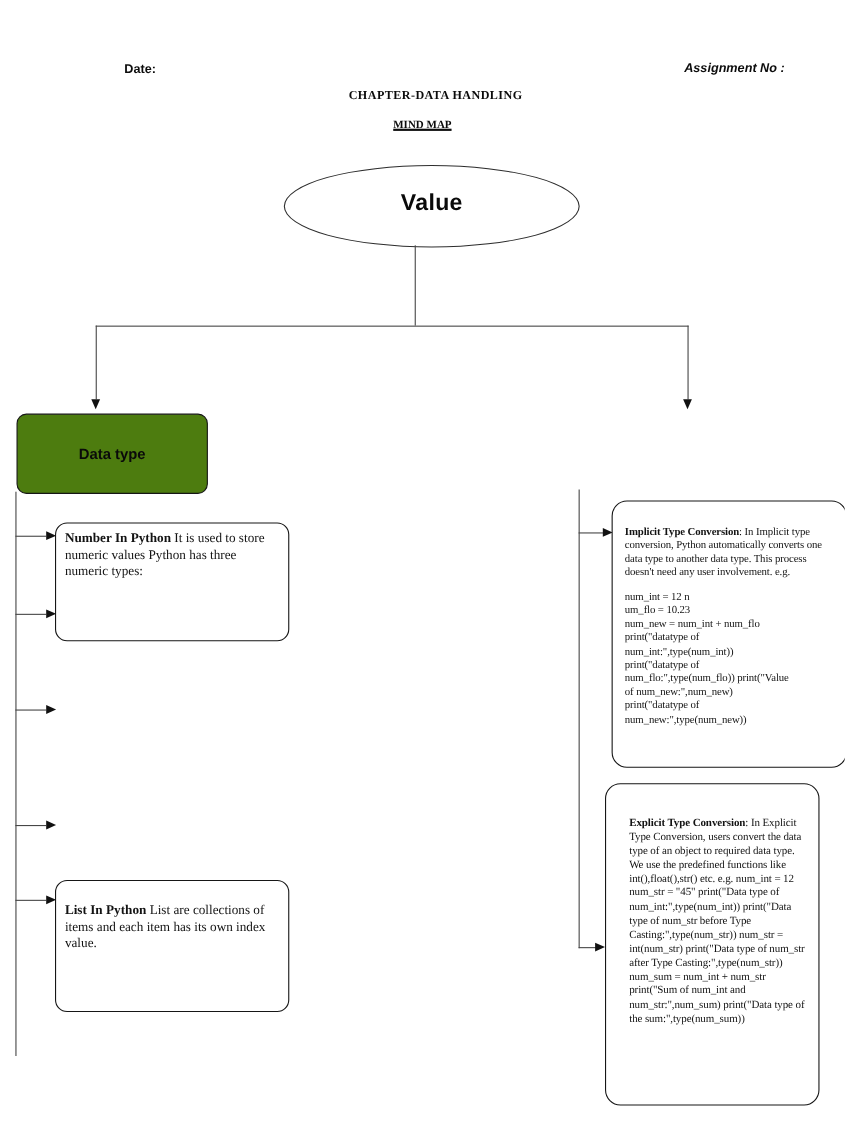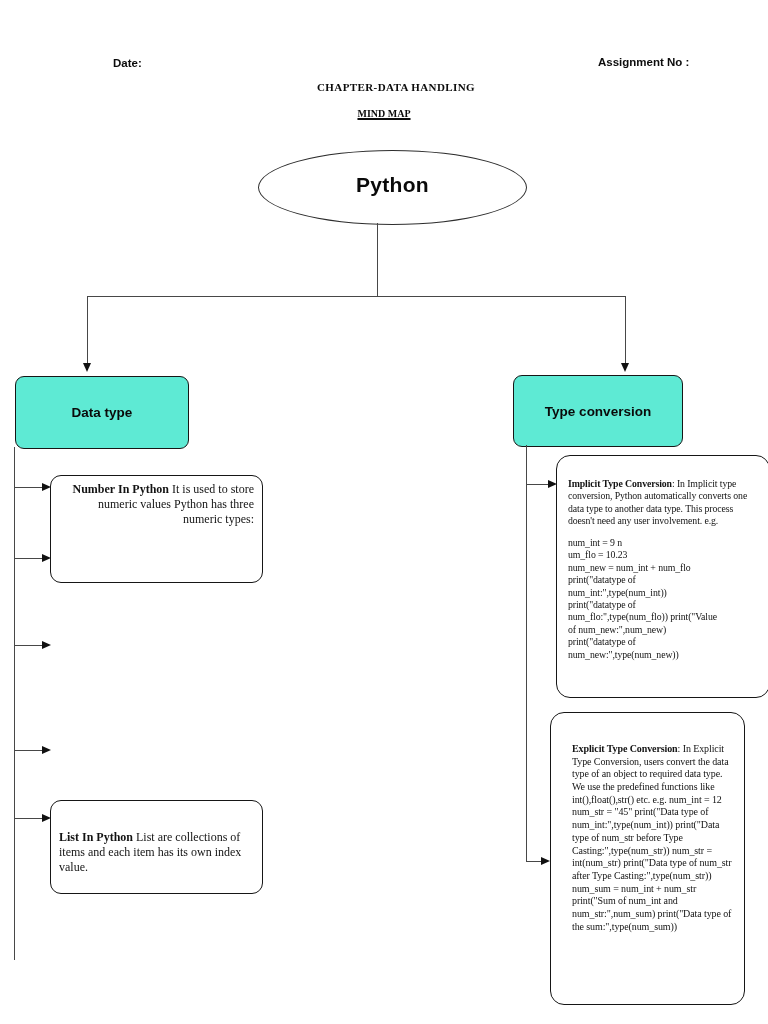--- a/index.html
+++ b/index.html
@@ -17,93 +17,90 @@
   .ellipse span { font-family:"Liberation Sans", sans-serif; font-weight:bold;
     font-size:21px; color:#0a0a0a; letter-spacing:0.3px; transform:translateY(-3px); }
   .vline { position:absolute; width:1.4px; background:#474747; }
   .hline { position:absolute; height:1.4px; background:#474747; }
   .arrow-down { position:absolute; width:0; height:0;
     border-left:4.5px solid transparent; border-right:4.5px solid transparent;
     border-top:9px solid #111; }
   .arrow-right { position:absolute; width:0; height:0;
     border-top:4.5px solid transparent; border-bottom:4.5px solid transparent;
     border-left:9px solid #111; }
-  .branch-box { position:absolute; background:#5eead4; border:1.8px solid #161616;
+  .branch-box { position:absolute; background:#4d7c0f; border:1.8px solid #161616;
     border-radius:9px; display:flex; align-items:center; justify-content:center;
     font-family:"Liberation Sans", sans-serif; font-weight:bold; font-size:13.5px;
     color:#0a0a0a; }
   .note-box { position:absolute; background:#fff; border:1.6px solid #161616;
     border-radius:11px; font-size:12px; line-height:1.26; color:#131313;
     box-sizing:border-box; }
   .note-box .nb-title { font-weight:bold; }
   .prewrap { white-space:pre-line; }
   .nb-extra { margin-top:13px; }
   .code-note { font-size:9.8px; line-height:1.27; letter-spacing:-0.1px; }
   .code-note .nb-extra { margin-top:9px; }
 </style>
 </head>
 <body>
 
 <div id="page">
 
   <div class="hdr-label" style="left:85px; top:57px;padding-left:28px;">Date:</div>
-  <div class="hdr-label" style="left:598px; top:56px;">Assignment No :</div>
+  <div class="hdr-label" style="left:622px; top:56px;font-style:italic;">Assignment No :</div>
   <div class="doc-title" style="top:81px; font-size:11px; letter-spacing:0.4px;margin-left:12px;">CHAPTER-DATA HANDLING</div>
   <div class="doc-title" style="top:108px; font-size:10px; text-decoration:underline; text-decoration-thickness:1.5px;">MIND MAP</div>
 
   <div class="ellipse">
-    <span>Python</span>
+    <span>Value</span>
   </div>
 
   <div class="vline" style="left:377px; top:223px; height:73px;"></div>
   <div class="hline" style="left:87px; top:296px; width:539px;"></div>
   <div class="vline" style="left:87px; top:296px; height:67px;"></div>
   <div class="arrow-down" style="left:83px; top:363px;"></div>
   <div class="vline" style="left:625px; top:296px; height:67px;"></div>
   <div class="arrow-down" style="left:621px; top:363px;"></div>
 
   <div class="branch-box" style="left:15px; top:376px; width:172px; height:71px;">
     <span>Data type</span>
-  </div>
-  <div class="branch-box" style="left:513px; top:375px; width:168px; height:70px;">
-    <span>Type conversion</span>
   </div>
 
   <div class="vline" style="left:14px; top:447px; height:513px;"></div>
   <div class="hline" style="left:14px; top:487px; width:28px;"></div>
   <div class="arrow-right" style="left:42px; top:483px;"></div>
   <div class="hline" style="left:14px; top:558px; width:28px;"></div>
   <div class="arrow-right" style="left:42px; top:554px;"></div>
   <div class="hline" style="left:14px; top:645px; width:28px;"></div>
   <div class="arrow-right" style="left:42px; top:641px;"></div>
   <div class="hline" style="left:14px; top:750px; width:28px;"></div>
   <div class="arrow-right" style="left:42px; top:746px;"></div>
   <div class="hline" style="left:14px; top:818px; width:28px;"></div>
   <div class="arrow-right" style="left:42px; top:814px;"></div>
 
   <div class="vline" style="left:526px; top:445px; height:417px;"></div>
   <div class="hline" style="left:526px; top:484px; width:23px;"></div>
   <div class="arrow-right" style="left:548px; top:480px;"></div>
   <div class="hline" style="left:526px; top:861px; width:16px;"></div>
   <div class="arrow-right" style="left:541px; top:857px;"></div>
 
-  <div class="note-box" style="left:50px; top:475px; width:213px; height:108px; padding:6px 8px 0 8px;text-align:right;">
+  <div class="note-box" style="left:50px; top:475px; width:213px; height:108px; padding:6px 8px 0 8px;">
     <span class="nb-title">Number In Python</span><span> It is used to store numeric values Python has three numeric types:</span>
   </div>
 
 
 
-  <div class="note-box" style="left:50px; top:800px; width:213px; height:94px; padding:29px 8px 0 8px;">
+  <div class="note-box" style="left:50px; top:800px; width:213px; height:120px; padding:19px 8px 0 8px;">
     <span class="nb-title">List In Python</span><span> List are collections of items and each item has its own index value.</span>
   </div>
 
 
   <div class="note-box code-note" style="left:556px; top:455px; width:214px; height:243px; padding:22px 8px 0 11px; border-radius:14px;">
     <span class="nb-title">Implicit Type Conversion</span><span>: In Implicit type conversion, Python automatically converts one data type to another data type. This process doesn't need any user involvement. e.g.</span>
-    <div class="prewrap nb-extra">num_int = 9 n
+    <div class="prewrap nb-extra">num_int = 12 n
 um_flo = 10.23
  num_new = num_int + num_flo
 print("datatype of
 num_int:",type(num_int))
 print("datatype of
 num_flo:",type(num_flo)) print("Value
 of num_new:",num_new)
 print("datatype of
 num_new:",type(num_new))</div>
   </div>

